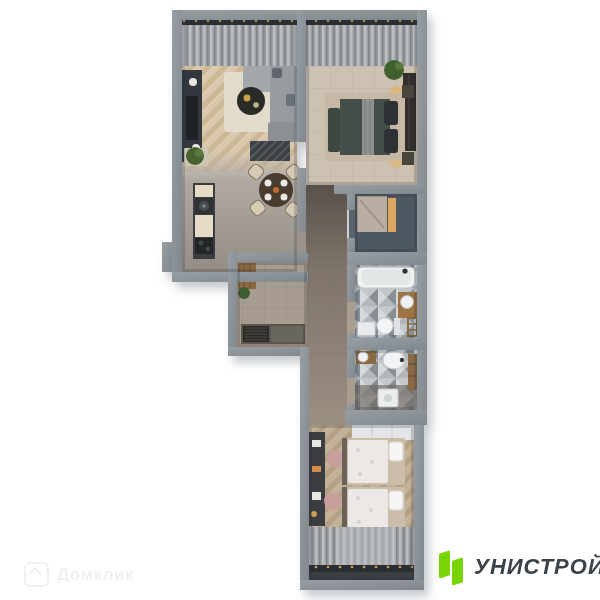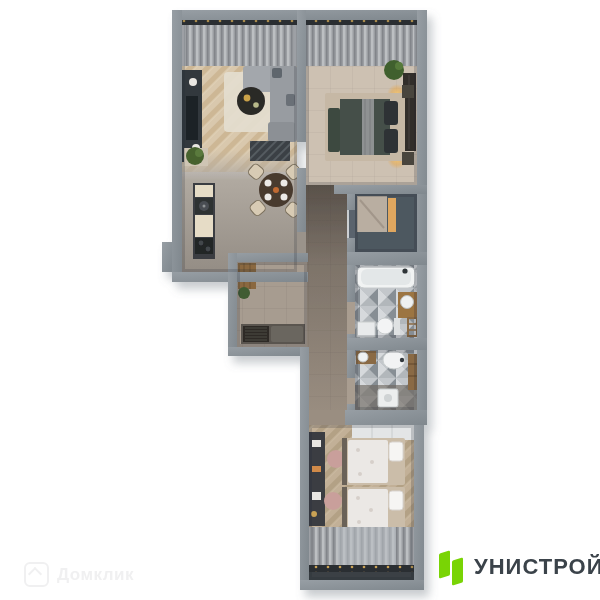--- a/index.html
+++ b/index.html
@@ -1,20 +1,20 @@
 <!DOCTYPE html>
 <html><head>
 <meta charset="utf-8">
 <style>
   html,body{margin:0;padding:0;background:#ffffff;}
   body{width:600px;height:600px;overflow:hidden;font-family:"Liberation Sans",sans-serif;}
   .stage{position:relative;width:600px;height:600px;background:#ffffff;}
   .plan-svg{position:absolute;left:0;top:0;}
   
-  .logo{position:absolute;left:437px;top:546px;width:150px;height:42px;display:flex;align-items:center;}
+  .logo{position:absolute;left:437px;top:546px;width:150px;height:42px;display:flex;align-items:center;font-style:italic;}
   .logo-mark{position:relative;width:30px;height:36px;flex:0 0 auto;}
   .logo-bar{position:absolute;width:11px;height:25px;border-radius:1.5px;transform:skewY(-16deg);}
   .logo-bar.b1{left:2px;top:3px;}
   .logo-bar.b2{left:15px;top:10px;}
   .logo-text{margin-left:7px;font-size:22px;font-weight:bold;letter-spacing:1px;line-height:1;transform:scaleY(1.02);}
   
   .watermark{position:absolute;left:24px;top:562px;display:flex;align-items:center;color:#f0f0f1;}
   .wm-icon{width:21px;height:21px;border:2.5px solid #f0f0f1;border-radius:6px;position:relative;}
   .wm-icon::after{content:"";position:absolute;left:4px;top:5px;width:8px;height:8px;border-left:2.5px solid #f0f0f1;border-top:2.5px solid #f0f0f1;transform:rotate(45deg);}
   .wm-text{margin-left:8px;font-size:17px;font-weight:bold;letter-spacing:0.5px;}

